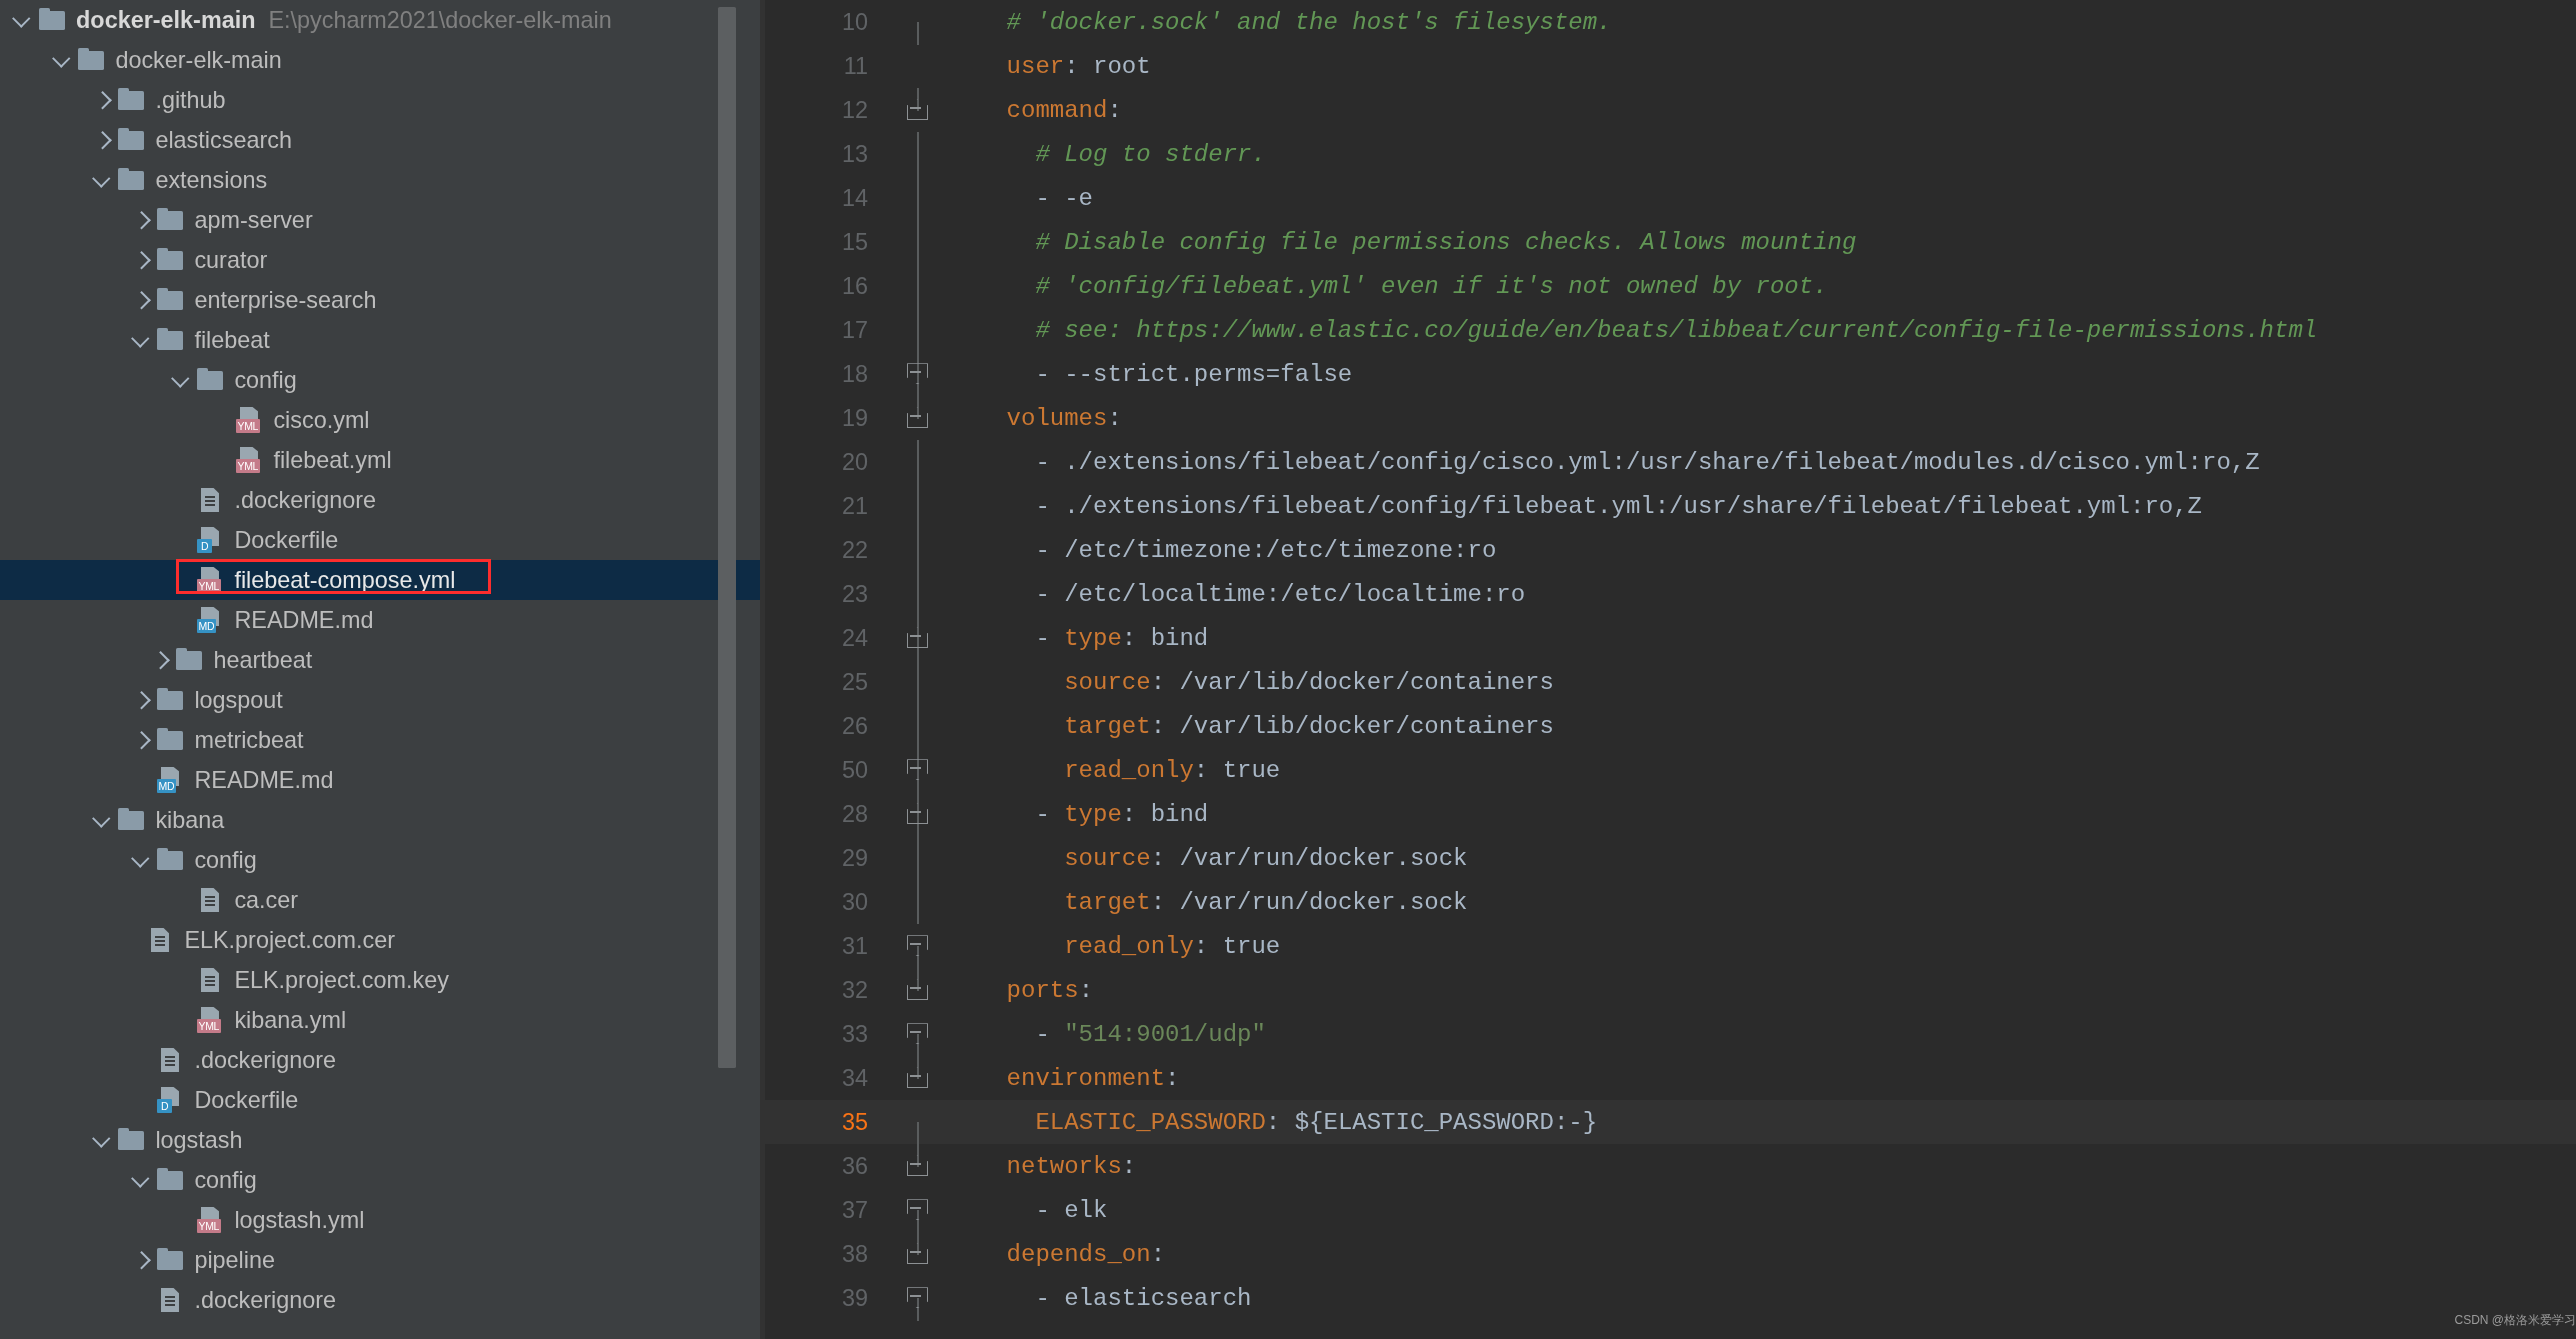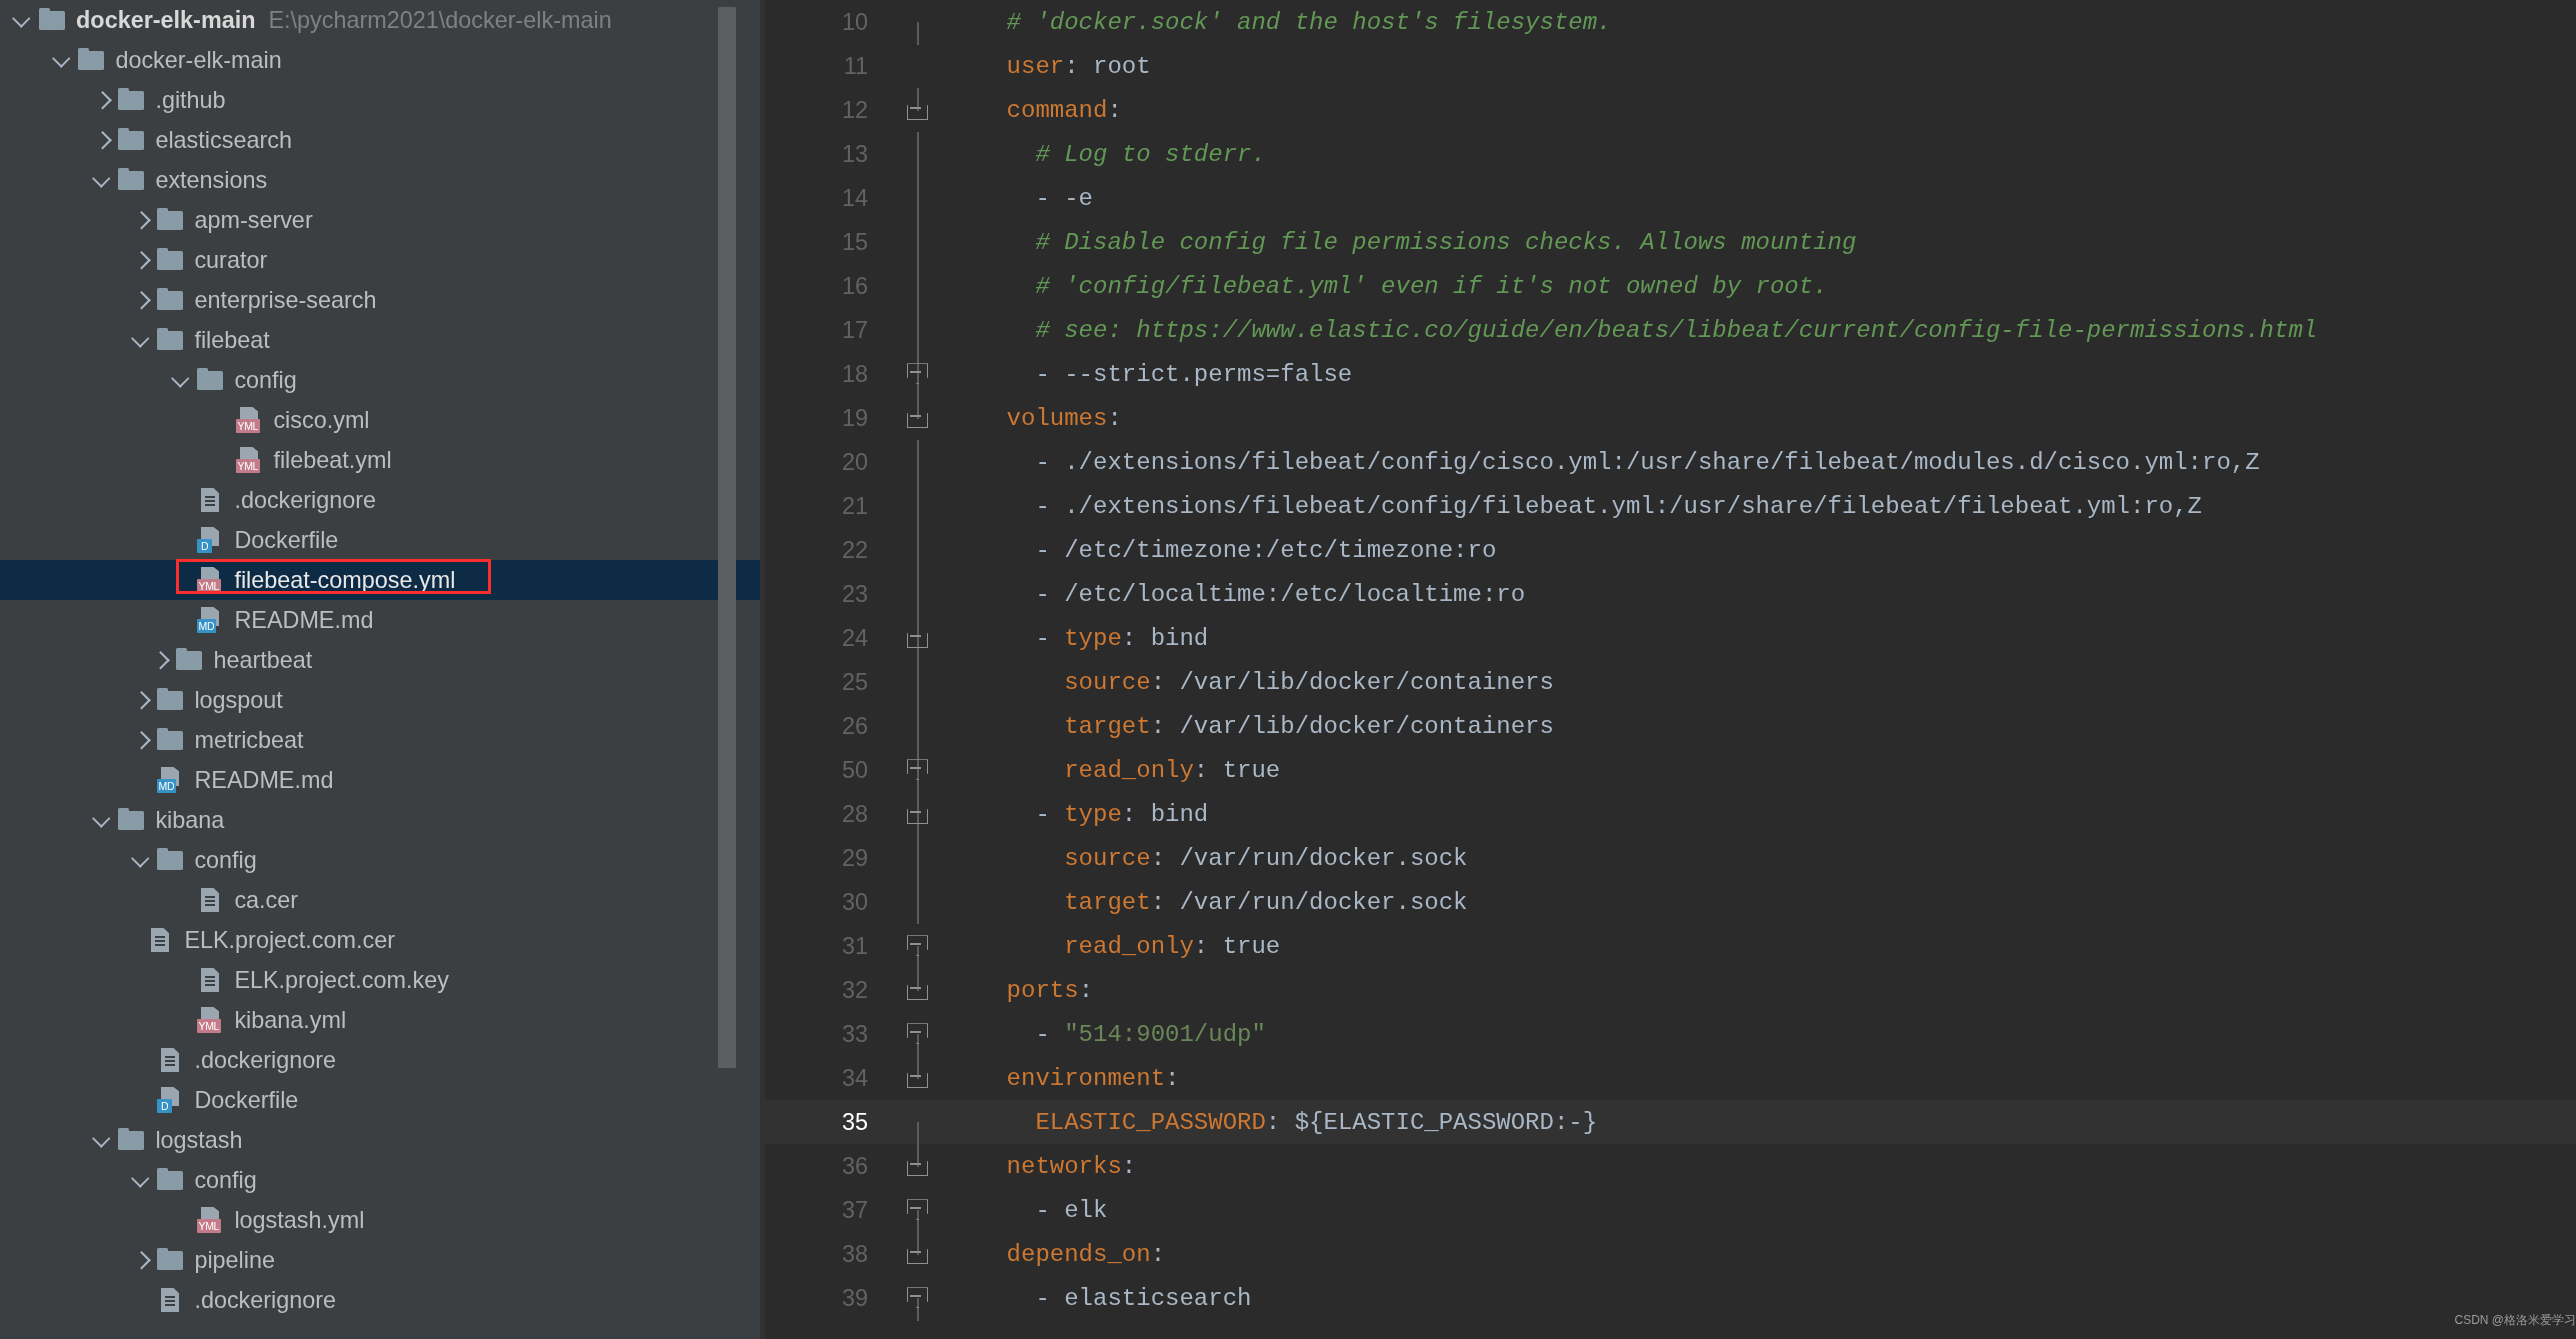--- a/index.html
+++ b/index.html
@@ -187,21 +187,21 @@
 
   .ln {
     flex: 0 0 121px;
     width: 121px;
     text-align: right;
     padding-right: 18px;
     color: #606366;
     font-size: 23.4px;
     font-family: "Liberation Sans", sans-serif;
   }
-  .code-line.hl .ln { color: #ffffff; }
+  .code-line.hl .ln { color: #f97316; }
 
   .gutter-fold {
     flex: 0 0 63px;
     width: 63px;
     height: 44px;
     position: relative;
   }
   
   .gutter-fold::before {
     content: "";

